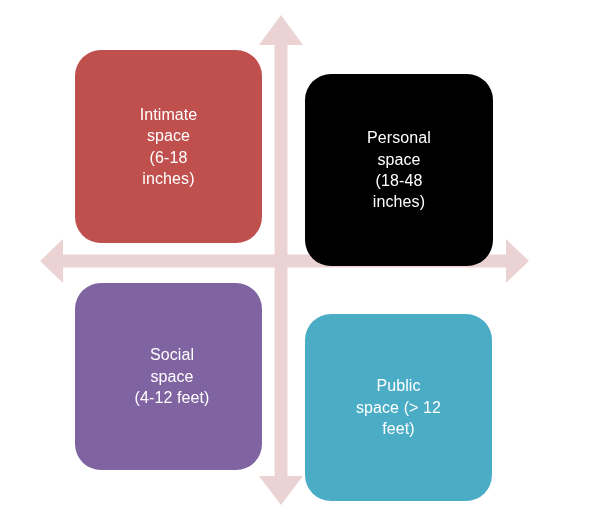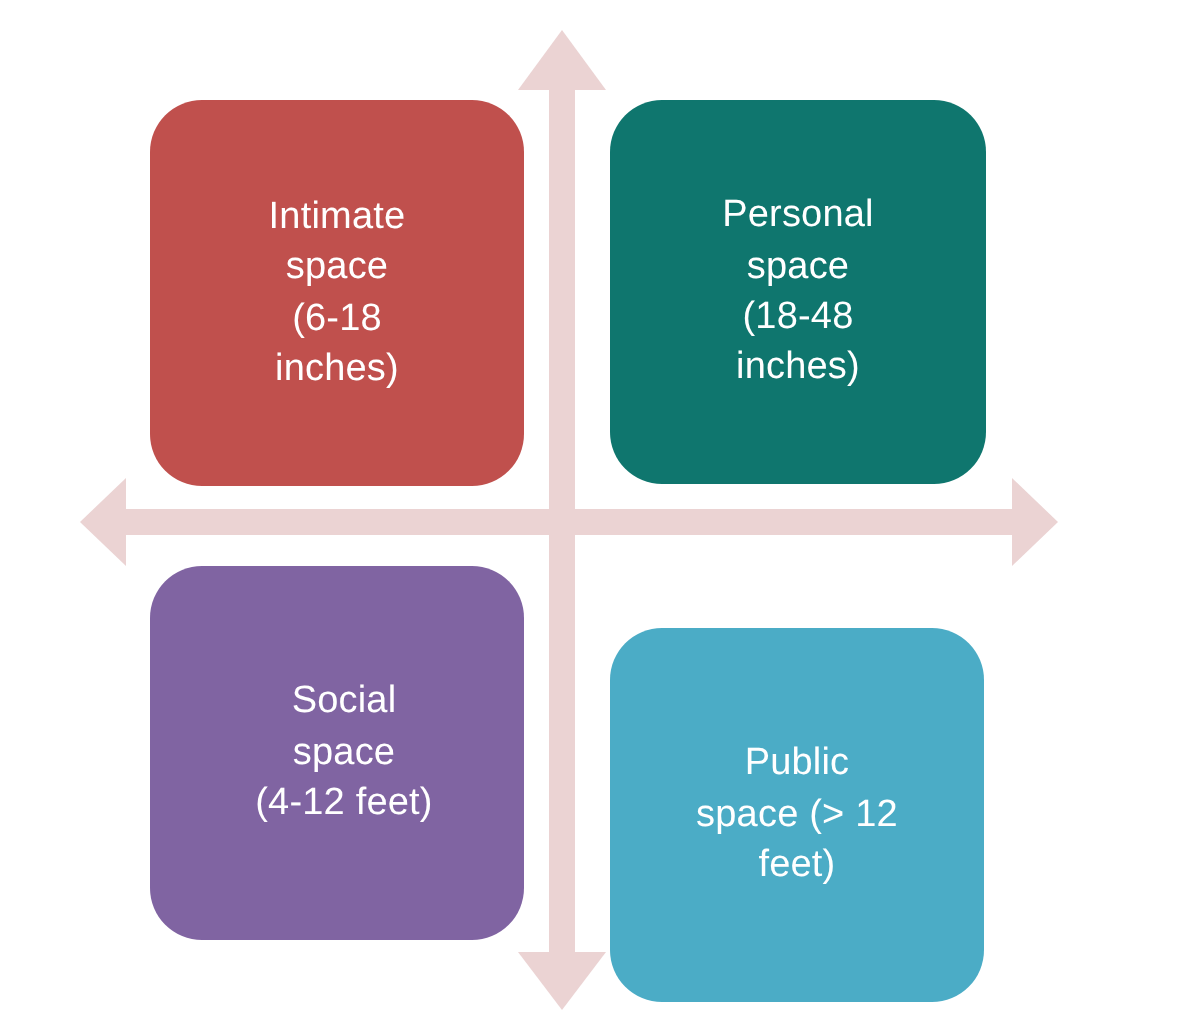--- a/index.html
+++ b/index.html
@@ -30,21 +30,21 @@
   
   .quad {
     position: absolute;
     box-sizing: border-box;
     border-radius: 26px;
     display: flex;
     align-items: center;
     justify-content: center;
     text-align: center;
     color: #ffffff;
-    font-size: 19px;
+    font-size: 16px;
     line-height: 1.34;
     padding: 6px 14px;
     letter-spacing: 0.1px;
   }
   .quad-label {
     display: block;
     white-space: pre-line;
   }
 
   #quad-intimate {
@@ -93,21 +93,21 @@
     <polygon points="40,261 63,239 63,283" fill="#EBD3D3"></polygon>
   </svg>
 
   <div class="quad" id="quad-intimate" style="background-color: rgb(192, 80, 77);">
     <span class="quad-label">Intimate
 space
 (6-18
 inches)</span>
   </div>
 
-  <div class="quad" id="quad-personal" style="background-color: #0f766e;">
+  <div class="quad" id="quad-personal" style="background-color: #000000; margin-top: 24px;">
     <span class="quad-label">Personal
 space
 (18-48
 inches)</span>
   </div>
 
   <div class="quad" id="quad-social" style="background-color: rgb(128, 100, 162);">
     <span class="quad-label">Social
 space
 (4-12 feet)</span>

